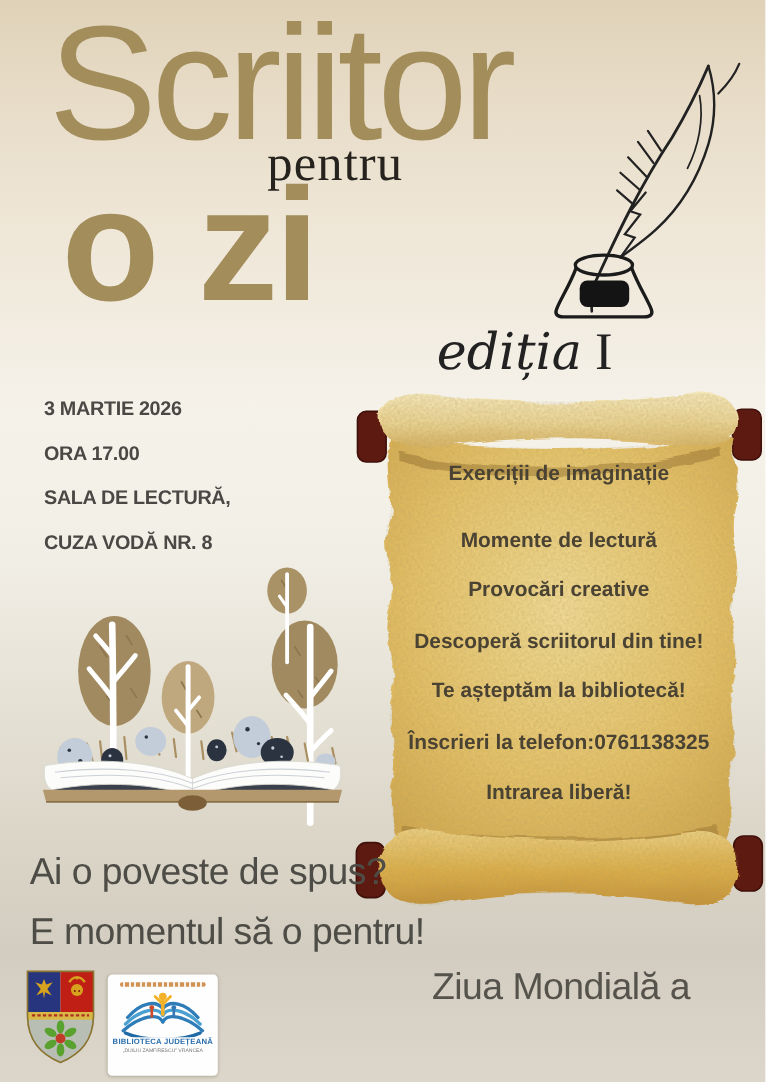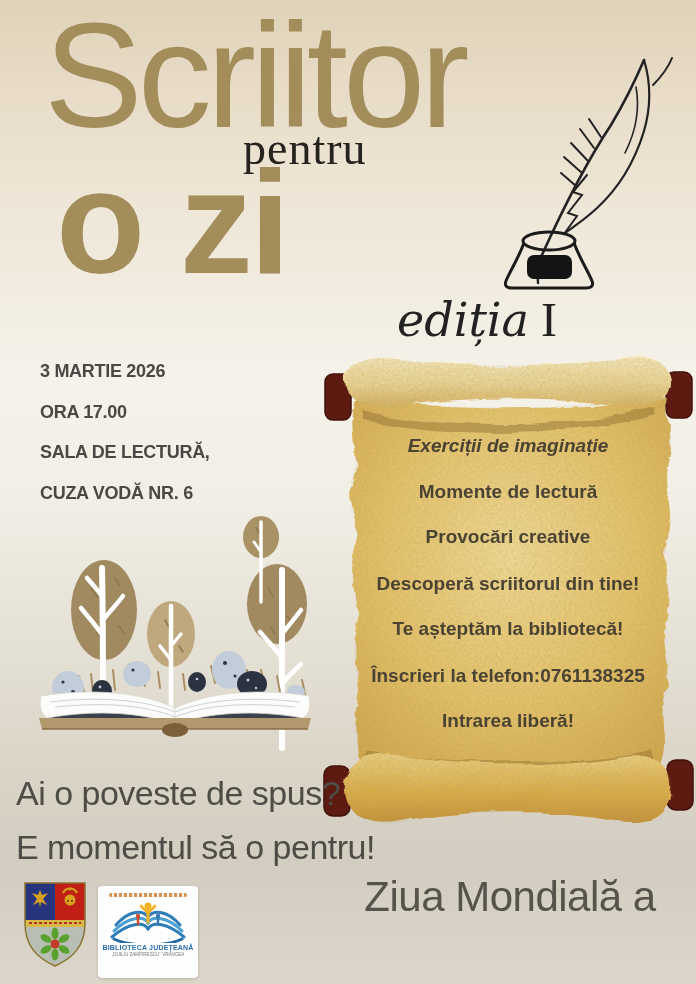--- a/index.html
+++ b/index.html
@@ -28,25 +28,25 @@
   .edition .numeral{font-style:normal;font-family:"Liberation Serif",serif;font-size:48px;margin-left:12px;}
   .event-details{
     left:40px;top:351px;font-size:18px;font-weight:700;line-height:40.5px;
     color:var(--text-dark,#4a4844);letter-spacing:-0.3px;white-space:nowrap;
   }
   .scroll-line{
     position:absolute;left:352px;width:312px;text-align:center;
     font-size:19px;font-weight:700;color:var(--scroll-text,#4a4233);white-space:nowrap;
   }
   .cta{
-    left:16px;top:766px;font-size:34px;line-height:54px;color:#4e4c46;
+    left:27px;top:766px;font-size:34px;line-height:54px;color:#4e4c46;
     letter-spacing:-0.5px;white-space:nowrap;
   }
   .occasion{
-    left:340px;top:878px;width:340px;text-align:center;font-size:42px;
+    left:340px;top:878px;width:340px;text-align:center;font-size:34px;
     line-height:38px;color:#55534c;letter-spacing:-0.5px;
   }
   .library-logo{
     left:98px;top:886px;width:100px;height:92px;background:#fefefe;
     border-radius:4px;box-shadow:0 1px 3px rgba(60,50,30,.25);
     display:flex;flex-direction:column;align-items:center;
   }
   .lib-tagline{width:78px;height:4px;margin-top:7px;border-radius:2px;opacity:.85;
     background:repeating-linear-gradient(90deg,#c97f35 0 3px,rgba(201,127,53,.15) 3px 5px);}
   .lib-name{font-size:7px;font-weight:700;color:#2a6fad;letter-spacing:.2px;margin-top:1px;}
@@ -80,21 +80,21 @@
   </svg>
 
   <div class="abs edition">
     <span>ediția</span><span class="numeral">I</span>
   </div>
 
   <div class="abs event-details">
     <div>3 MARTIE 2026</div>
     <div>ORA 17.00</div>
     <div>SALA DE LECTURĂ,</div>
-    <div>CUZA VODĂ NR. 6</div>
+    <div>CUZA VODĂ NR. 8</div>
   </div>
 
   <svg class="abs" style="left:322px;top:350px;" width="374" height="496" viewBox="0 0 374 496">
     <defs>
       <linearGradient id="gTop" x1="0" y1="0" x2="0" y2="1">
         <stop offset="0" stop-color="#f3e6ba"></stop>
           <stop offset="0.5" stop-color="#e9d395"></stop>
           <stop offset="1" stop-color="#d5b263"></stop>
       </linearGradient>
       <linearGradient id="gBot" x1="0" y1="0" x2="0" y2="1">
@@ -137,21 +137,21 @@
 
       <path d="M24,32 C23,12 48,5 75,9 C130,17 240,17 300,9 C330,4 349,13 348,33 C347,52 328,61 298,55 C240,46 130,46 76,57 C48,62 25,52 24,32 Z" fill="url(#gTop)"></path>
 
       <path d="M45,402 C130,416 245,416 330,400 L330,408 C245,424 130,424 45,410 Z" fill="#7c5a20" opacity="0.35"></path>
 
       <path d="M22,440 C20,414 48,400 80,406 C140,417 235,417 295,407 C330,400 351,414 349,440 C347,466 324,477 292,470 C233,459 140,459 80,472 C48,478 24,466 22,440 Z" fill="url(#gBot)"></path>
     </g>
     <rect x="0" y="0" width="374" height="496" clip-path="url(#scrollClip)" filter="url(#grain)" opacity="0.55"></rect>
   </svg>
 
-  <div class="scroll-line" style="top:435px;font-style:italic;">Exerciții de imaginație</div>
+  <div class="scroll-line" style="top:420px;">Exerciții de imaginație</div>
   <div class="scroll-line" style="top:481px;">Momente de lectură</div>
   <div class="scroll-line" style="top:526px;">Provocări creative</div>
   <div class="scroll-line" style="top:618px;">Te așteptăm la bibliotecă!</div>
   <div class="scroll-line" style="top:573px;">Descoperă scriitorul din tine!</div>
   <div class="scroll-line" style="top:665px;">Înscrieri la telefon:0761138325</div>
   <div class="scroll-line" style="top:710px;">Intrarea liberă!</div>
 
   <svg class="abs" style="left:25px;top:508px;" width="300" height="258" viewBox="0 0 300 258">
 
     <g>

